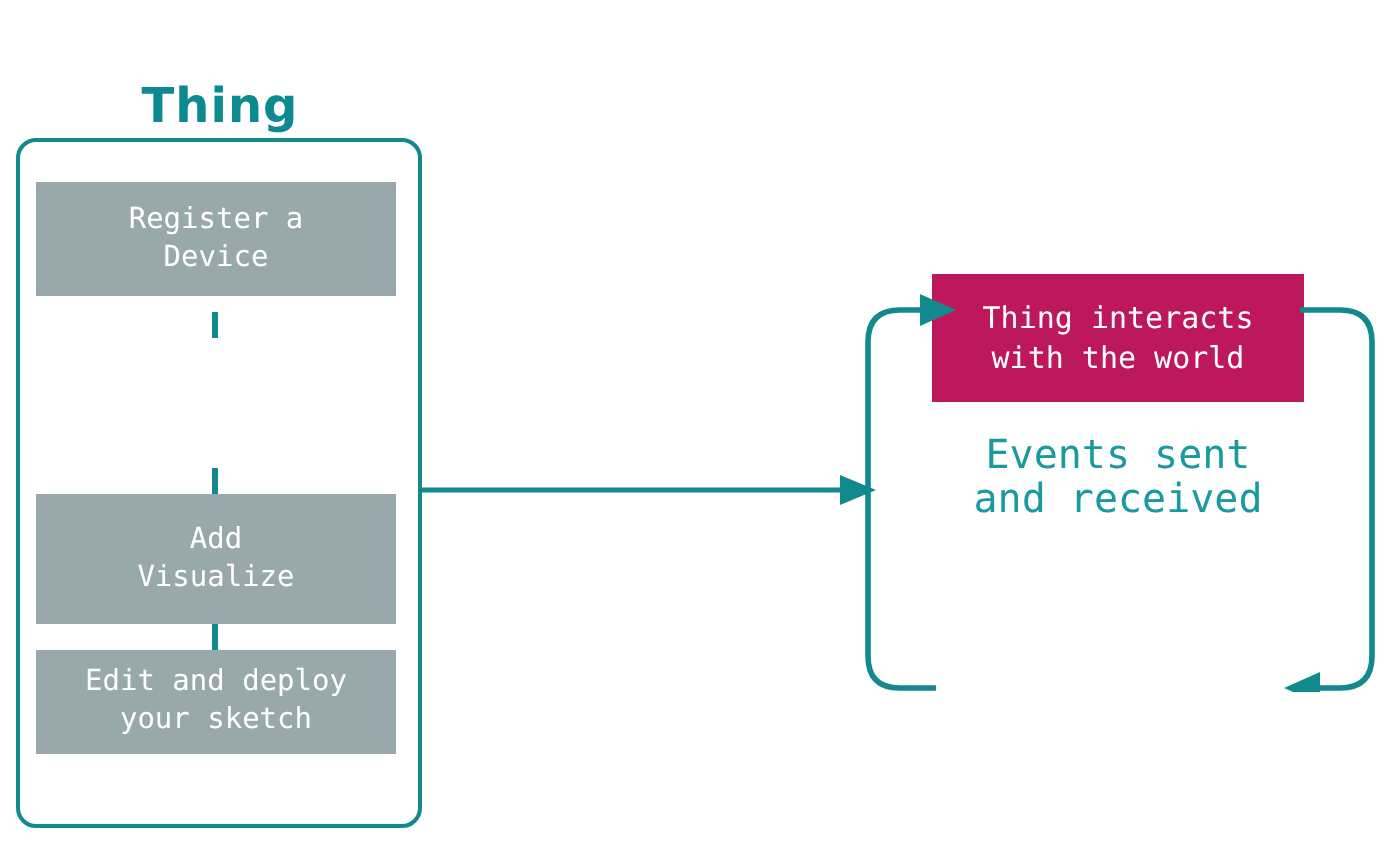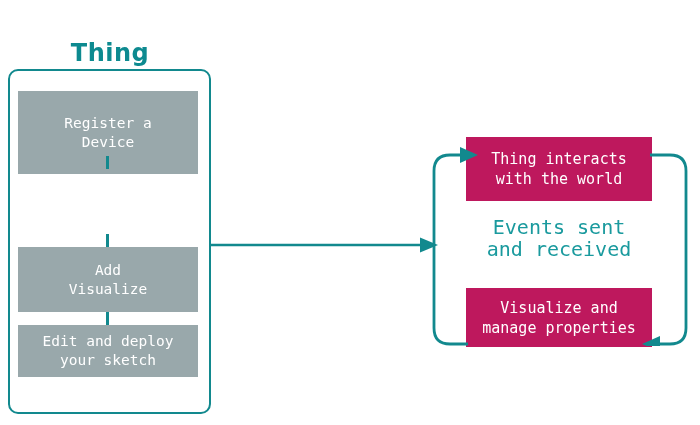--- a/index.html
+++ b/index.html
@@ -57,21 +57,21 @@
     font-size: 14.5px;
     line-height: 19px;
     text-align: center;
     display: flex;
     align-items: center;
     justify-content: center;
     box-sizing: border-box;
     padding: 0 4px;
     white-space: pre-line;
   }
-  #step-box-0 { top: 55px;  height: 83px; }
+  #step-box-0 { top: 55px;  height: 57px; }
   #step-box-1 { top: 133px; height: 65px; }
   #step-box-2 { top: 211px; height: 65px; }
   #step-box-3 { top: 289px; height: 52px; }
 
   
   .step-connector {
     position: absolute;
     left: 106px;
     width: 3px;
     height: 13px;
@@ -167,22 +167,20 @@
     <line x1="2" y1="13" x2="215" y2="13" stroke="#12898e" stroke-width="2.6"></line>
     <polygon points="212,5.5 230,13 212,20.5" fill="#12898e"></polygon>
   </svg>
 
   <div class="cycle-box" id="cycle-box-top">Thing interacts
 with the world</div>
 
   <div id="events-label">Events sent
 and received</div>
 
-  <div class="cycle-box" id="cycle-box-bottom">Visualize and
-manage properties</div>
 
   <svg id="cycle-arc-left" viewBox="0 0 60 215">
     <path d="M 40 213 L 22 213 Q 6 213 6 197 L 6 40 Q 6 24 22 24 L 36 24" fill="none" stroke="#12898e" stroke-width="2.8" stroke-linecap="butt"></path>
     <polygon points="32,16 50,24 32,32" fill="#12898e"></polygon>
   </svg>
 
   <svg id="cycle-arc-right" viewBox="0 0 66 215">
     <path d="M 20 24 L 40 24 Q 56 24 56 40 L 56 197 Q 56 213 40 213 L 26 213" fill="none" stroke="#12898e" stroke-width="2.8" stroke-linecap="butt"></path>
     <polygon points="30,205 12,213 30,221" fill="#12898e"></polygon>
   </svg>

